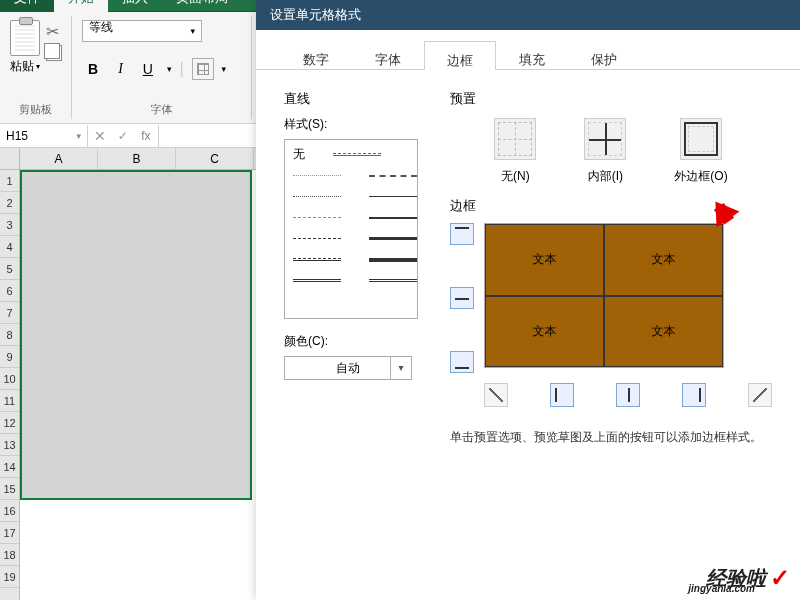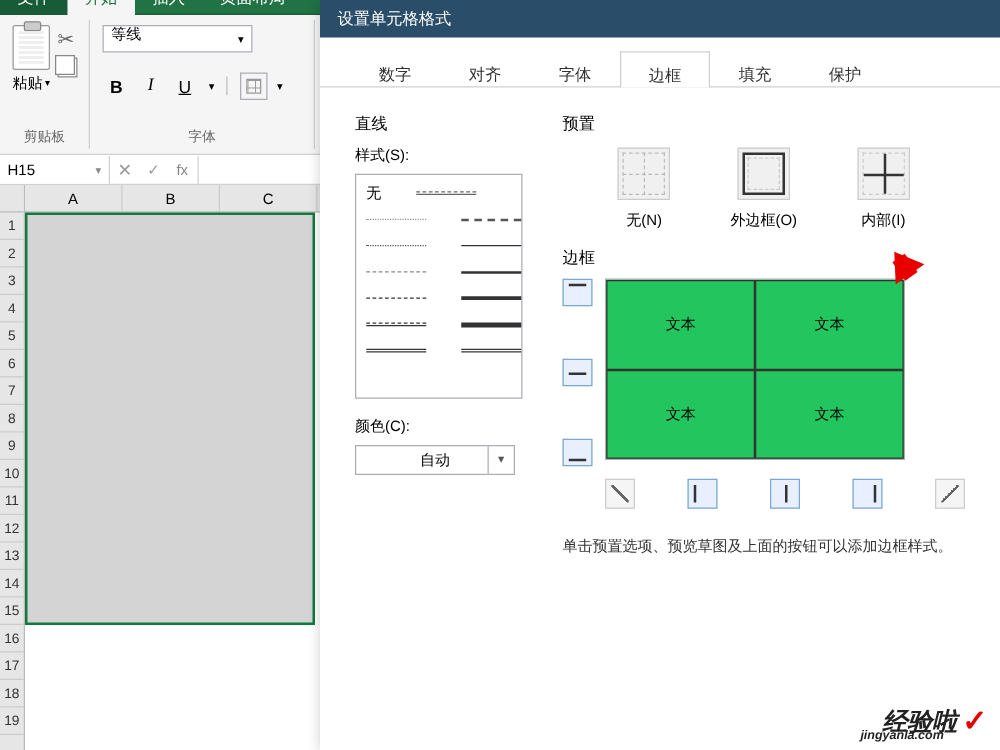--- a/index.html
+++ b/index.html
@@ -105,21 +105,21 @@
 .bbtn-icon { width: 14px; height: 14px; position: relative; }
 .icon-top::before { content: ""; position: absolute; top: 0; left: 0; right: 0; border-top: 2px solid #333; }
 .icon-hmid::before { content: ""; position: absolute; top: 50%; left: 0; right: 0; border-top: 2px solid #333; }
 .icon-bot::before { content: ""; position: absolute; bottom: 0; left: 0; right: 0; border-top: 2px solid #333; }
 .icon-left::before { content: ""; position: absolute; left: 0; top: 0; bottom: 0; border-left: 2px solid #333; }
 .icon-vmid::before { content: ""; position: absolute; left: 50%; top: 0; bottom: 0; border-left: 2px solid #333; }
 .icon-right::before { content: ""; position: absolute; right: 0; top: 0; bottom: 0; border-left: 2px solid #333; }
 .icon-diag1 { width: 14px; height: 14px; background: linear-gradient(45deg, transparent 45%, #666 45%, #666 55%, transparent 55%); }
 .icon-diag2 { width: 14px; height: 14px; background: linear-gradient(-45deg, transparent 45%, #666 45%, #666 55%, transparent 55%); }
 
-.preview-box { width: 240px; height: 145px; border: 1px solid #abadb3; position: relative; background: #22c55e; }
+.preview-box { width: 240px; height: 145px; border: 1px solid #abadb3; position: relative; background: #a16207; }
 .pv-cell { position: absolute; border: 1px solid #333; display: flex; align-items: center; justify-content: center; font-size: 12px; }
 .pv-1 { top: 0; left: 0; width: 50%; height: 50%; }
 .pv-2 { top: 0; right: 0; width: 50%; height: 50%; }
 .pv-3 { bottom: 0; left: 0; width: 50%; height: 50%; }
 .pv-4 { bottom: 0; right: 0; width: 50%; height: 50%; }
 
 .border-bottom-btns { display: flex; gap: 42px; margin-top: 10px; margin-left: 34px; }
 .hint-text { font-size: 12px; color: #333; margin-top: 22px; }
 
 .red-arrow { position: absolute; top: 208px; left: 720px; width: 0; height: 0; transform: rotate(-35deg); }
@@ -225,21 +225,20 @@
     <div class="cells" style="flex:1">
       <div class="sel" style="top:0;left:0;width:232px;height:330px"></div>
     </div>
   </div>
 </div>
 
 <div class="dialog">
   <div class="dialog-title">设置单元格格式</div>
   <div class="dialog-tabs">
       <div class="dtab">数字</div>
-      <div class="dtab">对齐</div>
       <div class="dtab">字体</div>
       <div class="dtab active">边框</div>
       <div class="dtab">填充</div>
       <div class="dtab">保护</div>
     </div>
   <div class="dialog-body">
     <div class="col-left">
       <div class="section-label">直线</div>
       <div class="sub-label">样式(S):</div>
       <div class="style-list">
@@ -309,29 +308,29 @@
         <div class="preset-item">
           <div class="preset-box">
               <div class="preset-inner preset-none-icon">
                 <div style="position:absolute;left:0;right:0;top:50%;border-top:1px dashed #bbb"></div>
               </div>
             </div>
           <div class="preset-label">无(N)</div>
         </div>
         <div class="preset-item">
           <div class="preset-box">
-              <div class="preset-inner preset-outer-icon"></div>
-            </div>
-          <div class="preset-label">外边框(O)</div>
+              <div class="preset-inner preset-inner-icon"></div>
+            </div>
+          <div class="preset-label">内部(I)</div>
         </div>
         <div class="preset-item">
           <div class="preset-box">
-              <div class="preset-inner preset-inner-icon"></div>
-            </div>
-          <div class="preset-label">内部(I)</div>
+              <div class="preset-inner preset-outer-icon"></div>
+            </div>
+          <div class="preset-label">外边框(O)</div>
         </div>
       </div>
       <div class="section-label">边框</div>
       <div class="border-edit">
         <div class="border-side-btns">
           <div class="bbtn">
               <div class="bbtn-icon icon-top"></div>
             </div>
           <div class="bbtn">
               <div class="bbtn-icon icon-hmid"></div>

